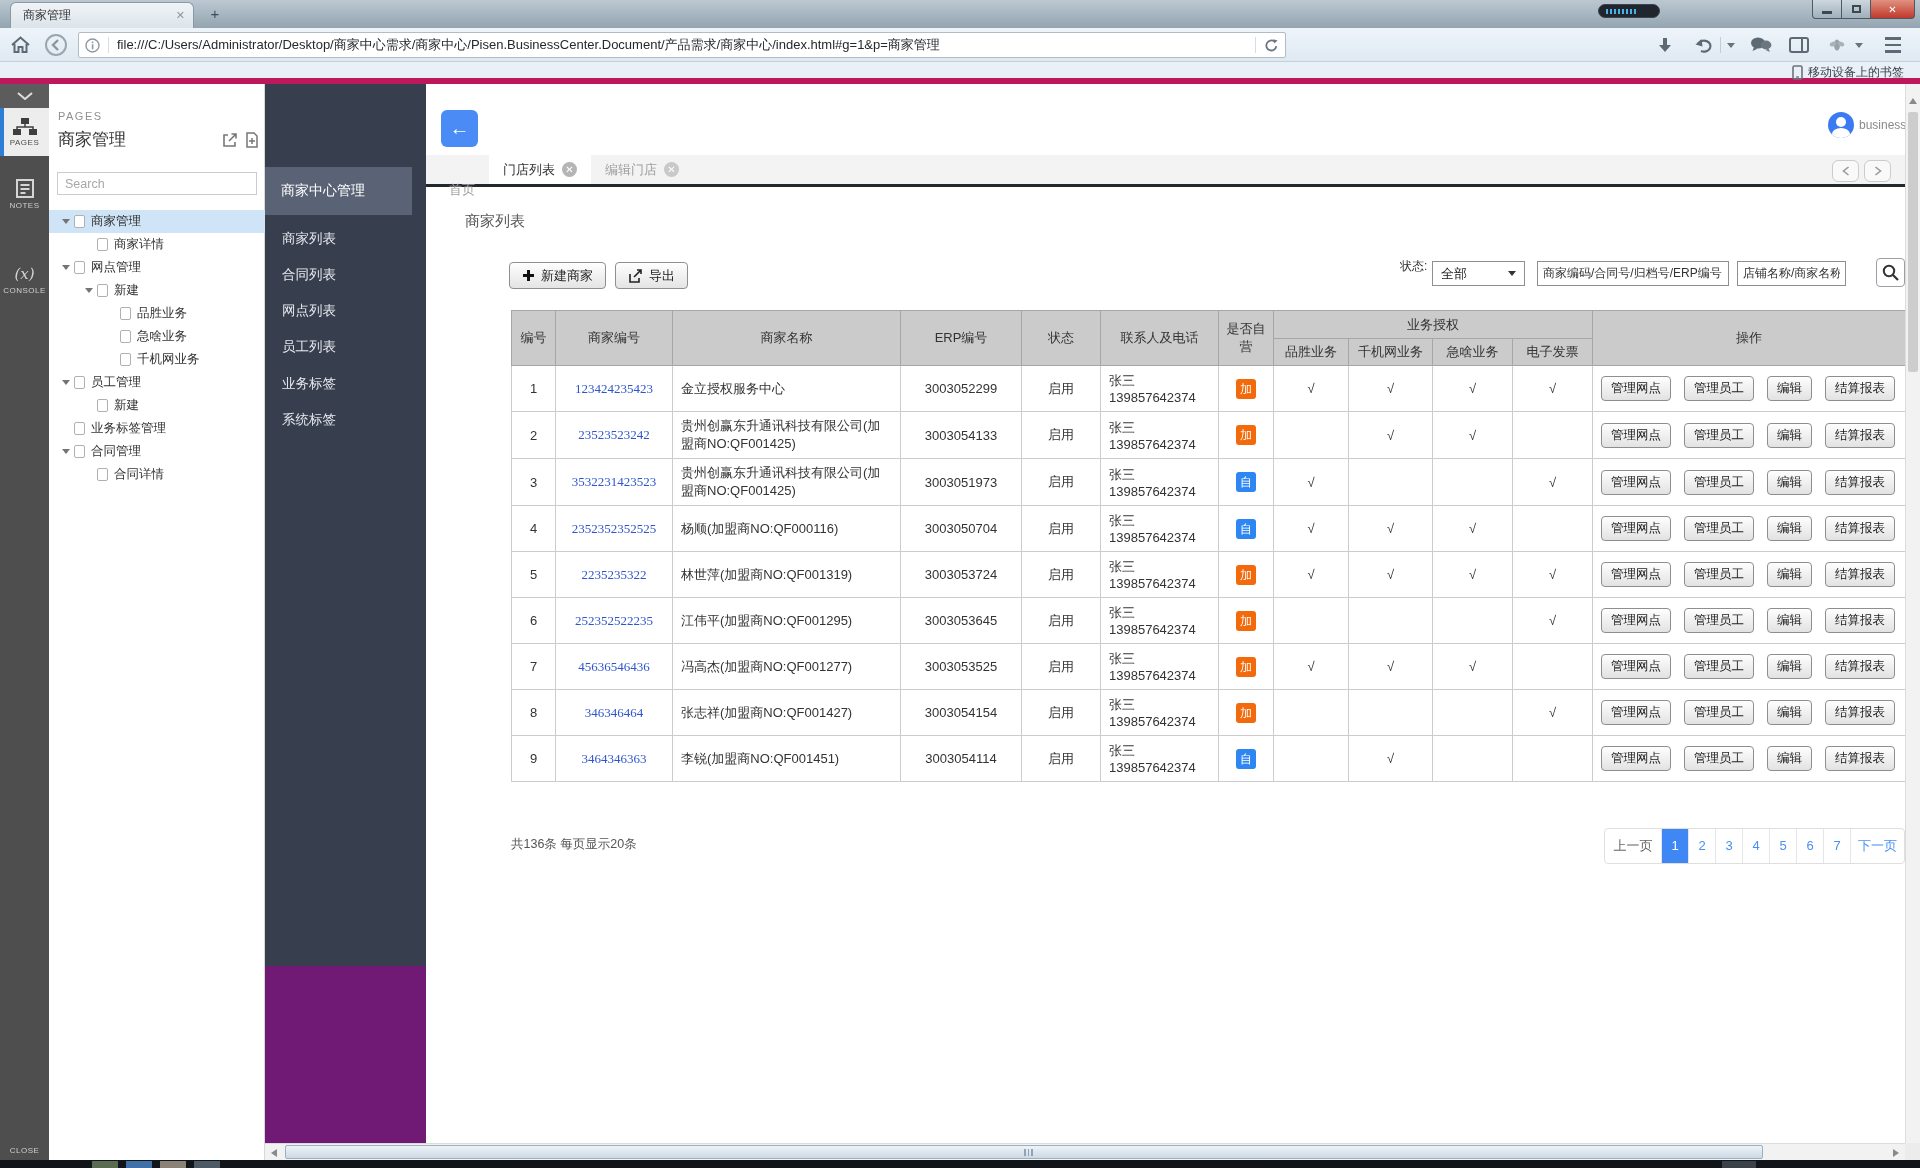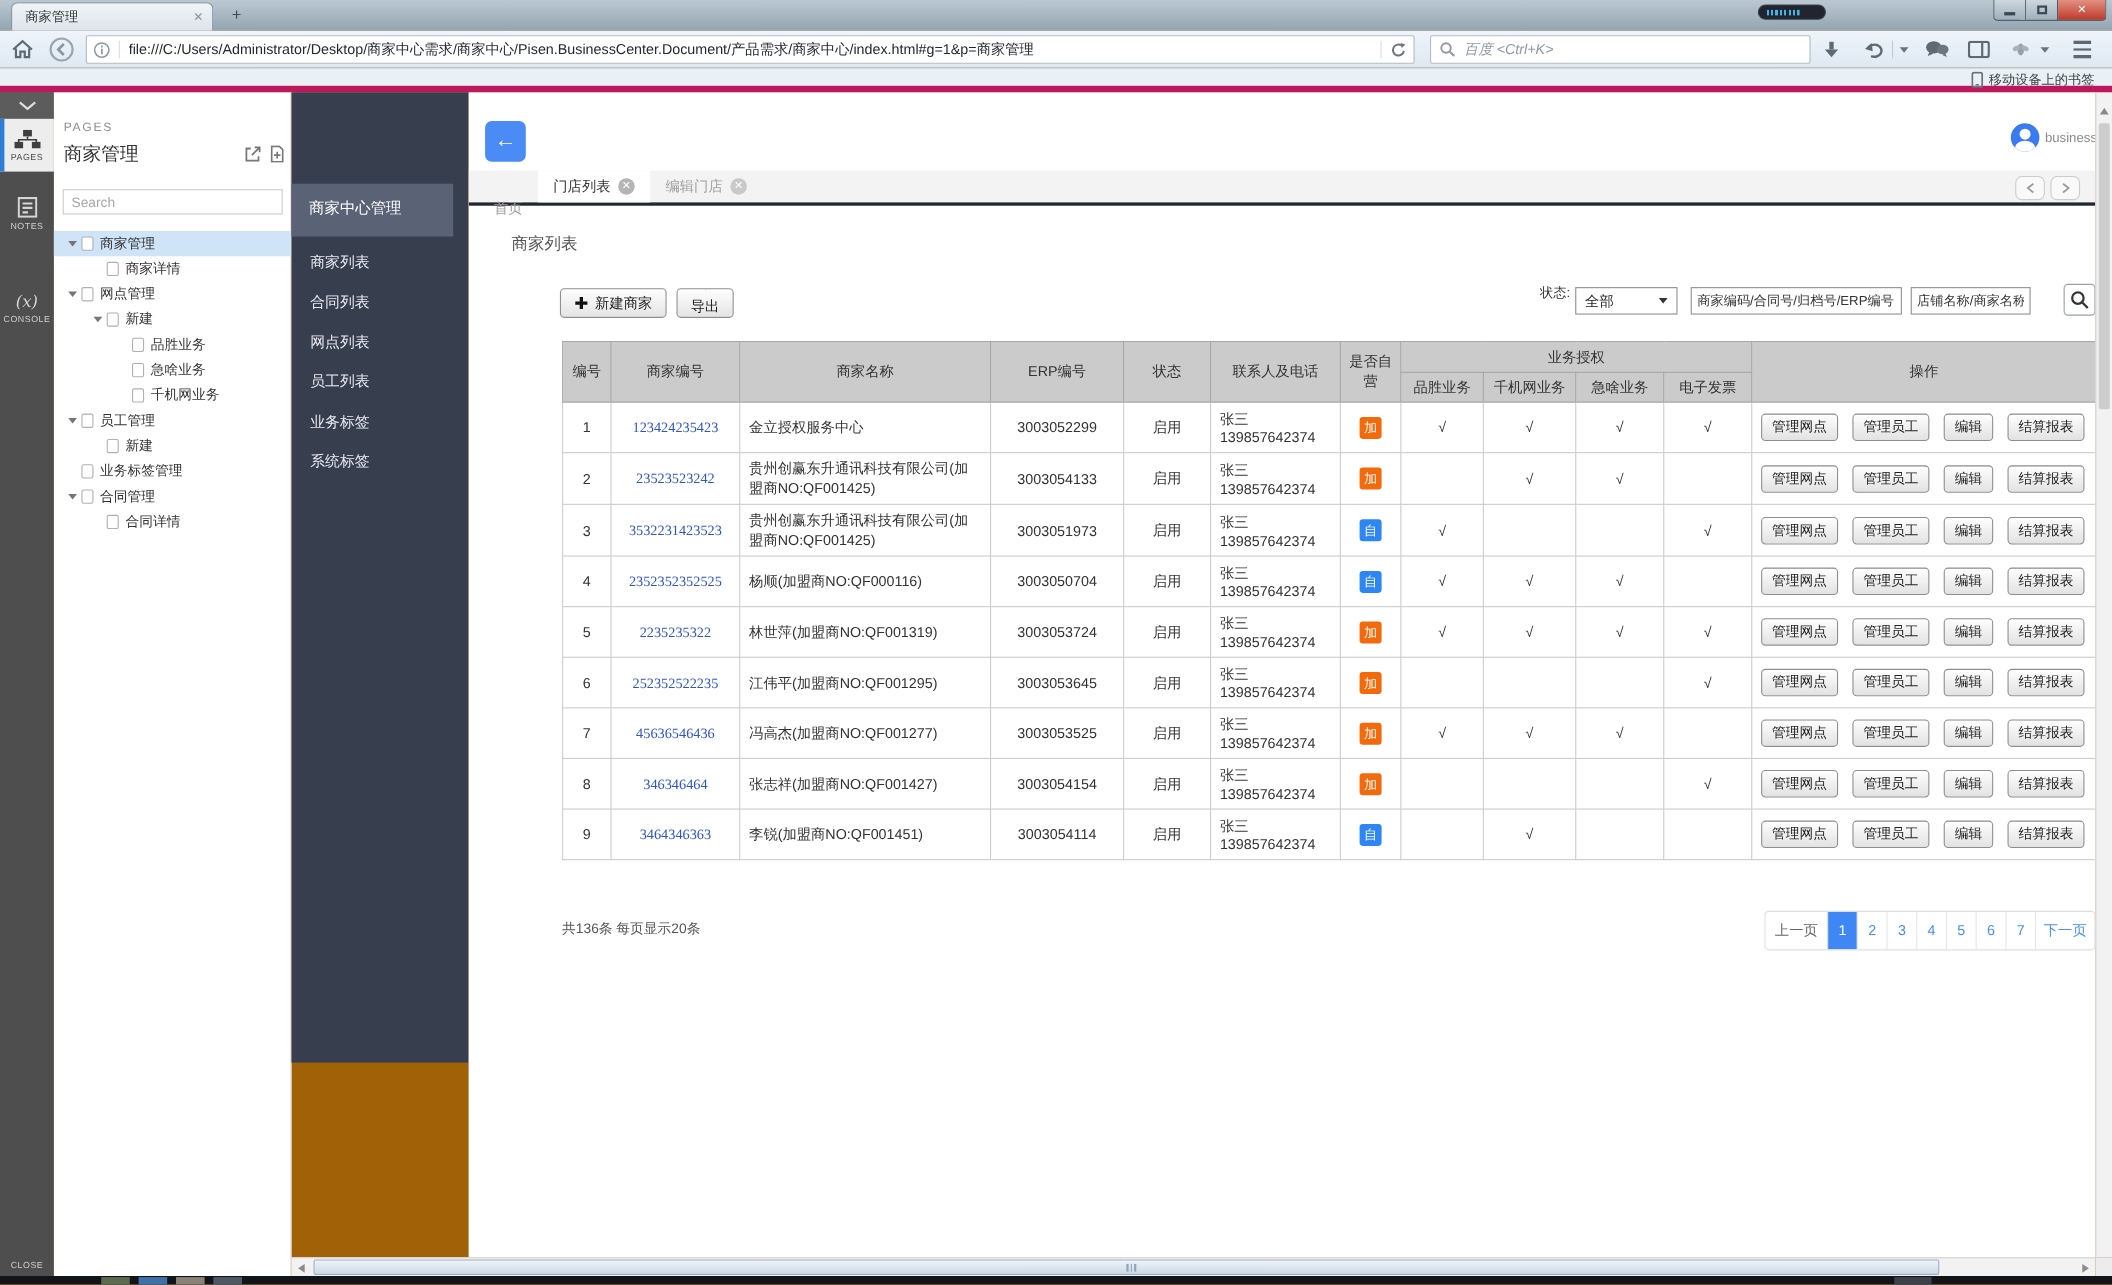--- a/index.html
+++ b/index.html
@@ -1,17 +1,17 @@
 <!DOCTYPE html>
 <html><head>
 <meta charset="utf-8">
 <style>
   * { margin:0; padding:0; box-sizing:border-box; }
   body { font-family:"Liberation Sans","DejaVu Sans",sans-serif; background:#888; }
-  .screen { position:relative; width:1920px; height:1168px; background:#a16207; overflow:hidden; }
+  .screen { position:relative; width:1920px; height:1168px; background:#701a75; overflow:hidden; }
 
   
   .titlebar { position:absolute; left:0; top:0; width:1920px; height:28px;
     background:linear-gradient(#bcc8d1,#93a5b1); }
   .btab { position:absolute; left:10px; top:2px; width:184px; height:26px;
     background:linear-gradient(#f0f4f7,#dce4ea); border:1px solid #8b99a4; border-bottom:none;
     border-radius:6px 6px 0 0; display:flex; align-items:center; padding:0 8px 0 12px;
     font-size:12px; color:#333; }
   .btab .t { flex:1; overflow:hidden; white-space:nowrap; }
   .btab .x { color:#8e979e; font-size:11px; font-weight:bold; }
@@ -219,27 +219,20 @@
           <rect x="6.8" y="3.5" width="1.6" height="1.7" fill="#8d98a2"></rect>
         </svg>
       <span class="sep"></span>
       <span class="urltext">file:///C:/Users/Administrator/Desktop/商家中心需求/商家中心/Pisen.BusinessCenter.Document/产品需求/商家中心/index.html#g=1&amp;p=商家管理</span>
       <span class="sep"></span>
       <svg width="15" height="15" viewBox="0 0 15 15">
           <path d="M12.3 8.2 A5 5 0 1 1 10.5 3.6" fill="none" stroke="#6b7680" stroke-width="1.8"></path>
           <polygon points="9.4,1.2 13.6,2.4 10.3,5.6" fill="#6b7680"></polygon>
         </svg>
     </div>
-    <div class="searchbar abs">
-      <svg width="14" height="14" viewBox="0 0 14 14">
-          <circle cx="5.6" cy="5.6" r="4.3" fill="none" stroke="#8d98a2" stroke-width="1.7"></circle>
-          <line x1="9" y1="9" x2="13" y2="13" stroke="#8d98a2" stroke-width="1.9"></line>
-        </svg>
-      <span class="ph">百度 &lt;Ctrl+K&gt;</span>
-    </div>
     <div class="tbico" style="left:1652px;">
       <svg width="18" height="18" viewBox="0 0 18 18">
           <rect x="7" y="2" width="4" height="7" fill="#5d6a74"></rect>
           <polygon points="3,9 15,9 9,16" fill="#5d6a74"></polygon>
         </svg>
     </div>
     <div class="tbico" style="left:1690px;">
       <svg width="19" height="17" viewBox="0 0 19 17">
           <path d="M4 7 A6.5 5.5 0 1 1 7 14" fill="none" stroke="#5d6a74" stroke-width="2.2"></path>
           <polygon points="7.5,2 1.5,7.5 8.5,9.5" fill="#5d6a74"></polygon>
@@ -459,21 +452,21 @@
     </div>
 
     <div class="pagetitle">商家列表</div>
 
     <button class="gbtn" style="left:83px;">
       <svg width="13" height="13" viewBox="0 0 13 13">
           <path d="M6.5 1v11M1 6.5h11" stroke="#111" stroke-width="3"></path>
         </svg>
       <span>新建商家</span>
     </button>
-    <button class="gbtn" style="left:189px;flex-direction:column;">
+    <button class="gbtn" style="left:189px;">
       <svg width="15" height="14" viewBox="0 0 15 14">
           <path d="M2 5v8h9V9" fill="none" stroke="#222" stroke-width="1.6"></path>
           <path d="M6 8 L13 1 M9 1h4v4" fill="none" stroke="#222" stroke-width="1.6"></path>
         </svg>
       <span>导出</span>
     </button>
 
     <div class="filterlbl">状态:</div>
     <div class="fselect">
       <span>全部</span>

